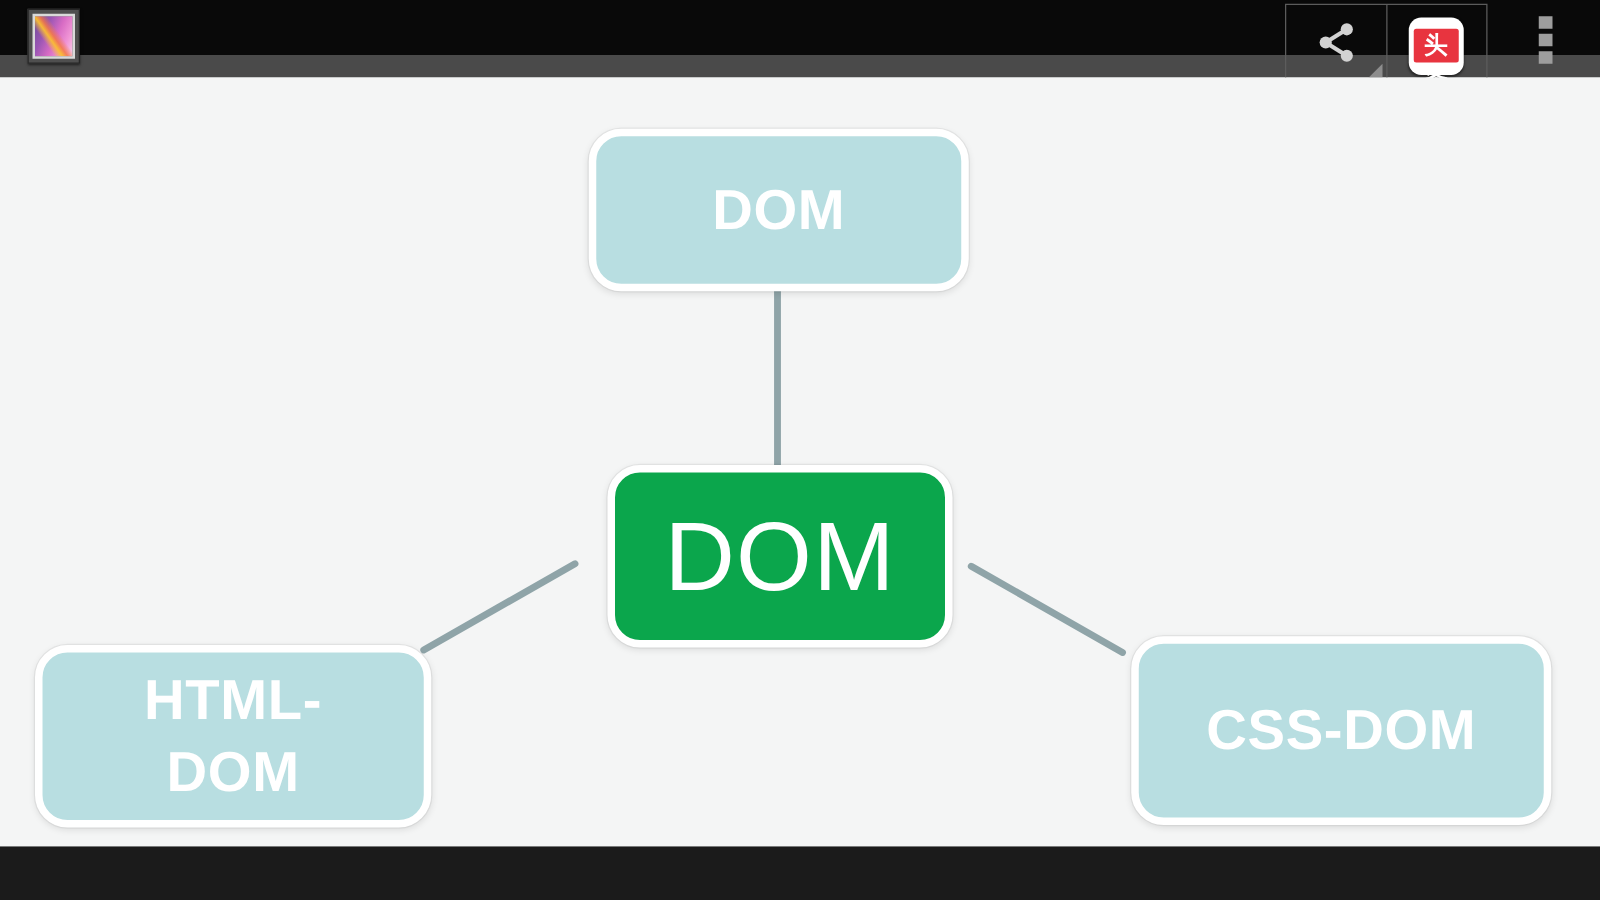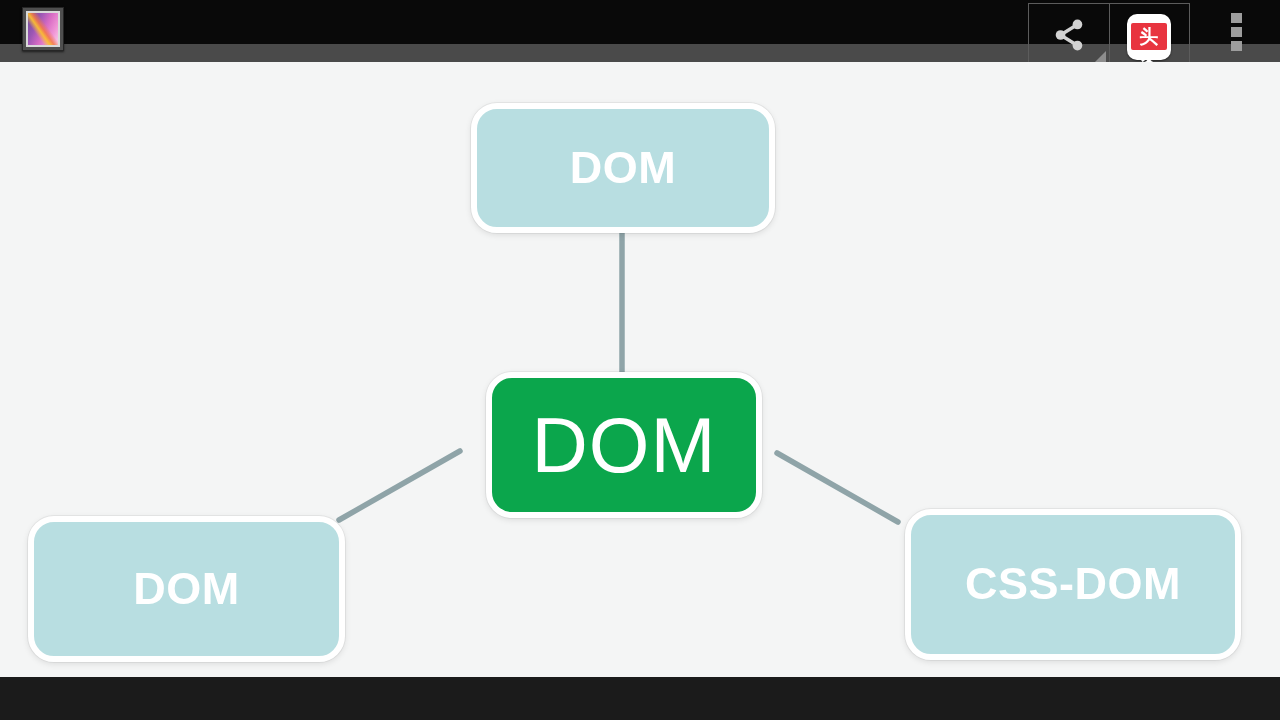--- a/index.html
+++ b/index.html
@@ -107,20 +107,21 @@
 
   <div class="node satellite node-dom-core">
     <span>DOM</span>
   </div>
 
   <div class="node center node-center">
     <span>DOM</span>
   </div>
 
   <div class="node satellite node-html-dom">
+    <span>HTML-</span>
     <span>DOM</span>
   </div>
 
   <div class="node satellite node-css-dom">
     <span>CSS-DOM</span>
   </div>
 
 </div>
 
 <div class="bottom-bar"></div>

